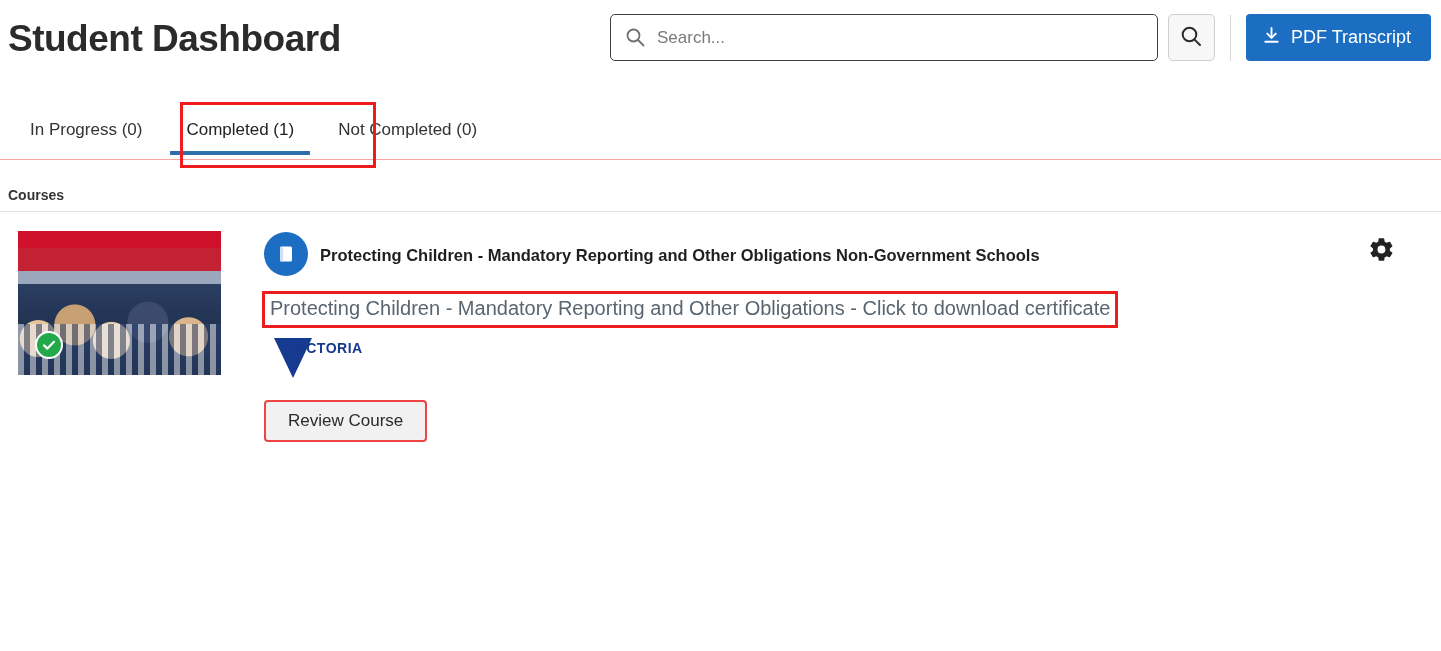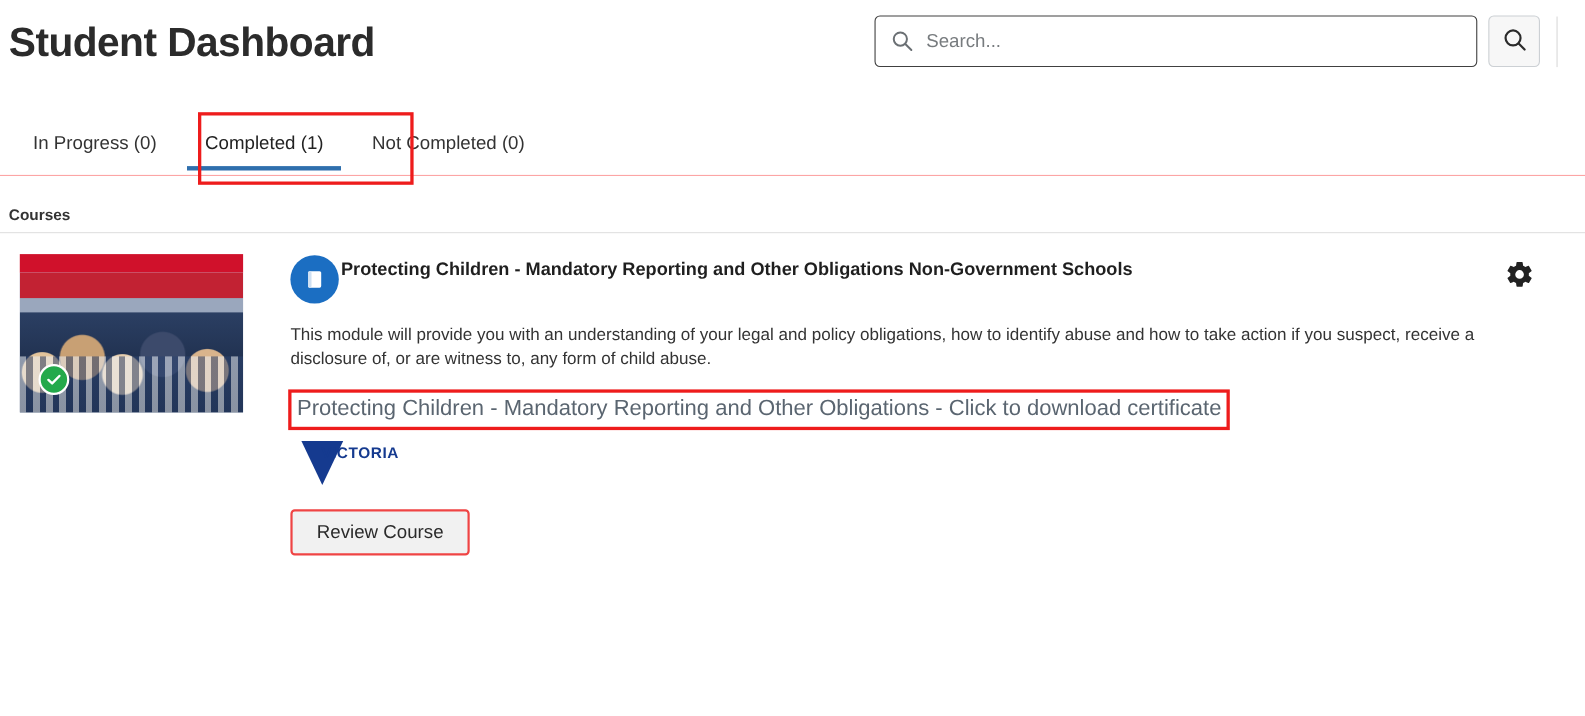--- a/index.html
+++ b/index.html
@@ -211,22 +211,22 @@
   .check-badge svg { display: block; }
 
   
   .course-body {
     flex: 1 1 auto;
     padding-left: 43px;
     position: relative;
   }
   .course-head {
     display: flex;
-    align-items: flex-start;
-    gap: 2px;
+    align-items: center;
+    gap: 12px;
   }
   .course-icon {
     width: 44px;
     height: 44px;
     flex: 0 0 44px;
     border-radius: 50%;
     background: #1b6ec2;
     display: flex;
     align-items: center;
     justify-content: center;
@@ -353,20 +353,30 @@
       <span>
         <svg width="22" height="22" viewBox="0 0 22 22">
           <circle cx="9.5" cy="9.5" r="6.8" fill="none" stroke="#2b2b2b" stroke-width="2"></circle>
           <line x1="14.6" y1="14.6" x2="20" y2="20" stroke="#2b2b2b" stroke-width="2" stroke-linecap="round"></line>
         </svg>
       </span>
     </button>
 
     <div class="divider-vert"></div>
 
+    <button class="pdf-btn">
+      <span>
+        <svg width="19" height="19" viewBox="0 0 20 20">
+          <line x1="10" y1="2" x2="10" y2="12" stroke="#fff" stroke-width="2" stroke-linecap="round"></line>
+          <polyline points="5.5,8 10,12.5 14.5,8" fill="none" stroke="#fff" stroke-width="2" stroke-linecap="round" stroke-linejoin="round"></polyline>
+          <line x1="3.5" y1="16.5" x2="16.5" y2="16.5" stroke="#fff" stroke-width="2" stroke-linecap="round"></line>
+        </svg>
+      </span>
+      <span>PDF Transcript</span>
+    </button>
   </div>
 </div>
 
 <div class="tabs-bar">
   <div class="tab">In Progress (0)</div>
   <div class="tab active">Completed (1)</div>
   <div class="tab">Not Completed (0)</div>
   <div class="tab-highlight"></div>
 </div>
 
@@ -402,21 +412,20 @@
         <div class="course-title">Protecting Children - Mandatory Reporting and Other Obligations Non-Government Schools</div>
       </div>
     </div>
 
     <button class="gear-btn">
       <svg width="27" height="27" viewBox="0 0 24 24" fill="#222">
         <path d="M19.4 13c.04-.33.06-.66.06-1s-.02-.67-.06-1l2.1-1.62a.5.5 0 0 0 .12-.64l-2-3.46a.5.5 0 0 0-.6-.22l-2.48 1a7.3 7.3 0 0 0-1.73-1l-.38-2.64A.5.5 0 0 0 13.94 2h-4a.5.5 0 0 0-.49.42L9.07 5.06a7.3 7.3 0 0 0-1.73 1l-2.48-1a.5.5 0 0 0-.6.22l-2 3.46a.5.5 0 0 0 .12.64L4.48 11c-.04.33-.06.66-.06 1s.02.67.06 1l-2.1 1.62a.5.5 0 0 0-.12.64l2 3.46c.12.22.38.3.6.22l2.48-1c.52.4 1.1.74 1.73 1l.38 2.64c.04.24.25.42.49.42h4c.24 0 .45-.18.49-.42l.38-2.64a7.3 7.3 0 0 0 1.73-1l2.48 1c.23.08.48 0 .6-.22l2-3.46a.5.5 0 0 0-.12-.64L19.4 13zM11.94 15.5A3.5 3.5 0 1 1 15.44 12a3.5 3.5 0 0 1-3.5 3.5z"></path>
       </svg>
     </button>
 
-    <div class="course-desc">This module will provide you with an understanding of your legal and policy obligations, how to identify abuse and how to take action if you suspect, receive a disclosure of, or are witness to, any form of child abuse.</div>
 
     <div class="cert-wrap">
       <a class="cert-link">Protecting Children - Mandatory Reporting and Other Obligations - Click to download certificate</a>
       <div class="cert-highlight"></div>
     </div>
 
     <div class="vic-logo">
       <div class="vic-tri"></div>
       <div class="vic-word">VICTORIA</div>
     </div>

